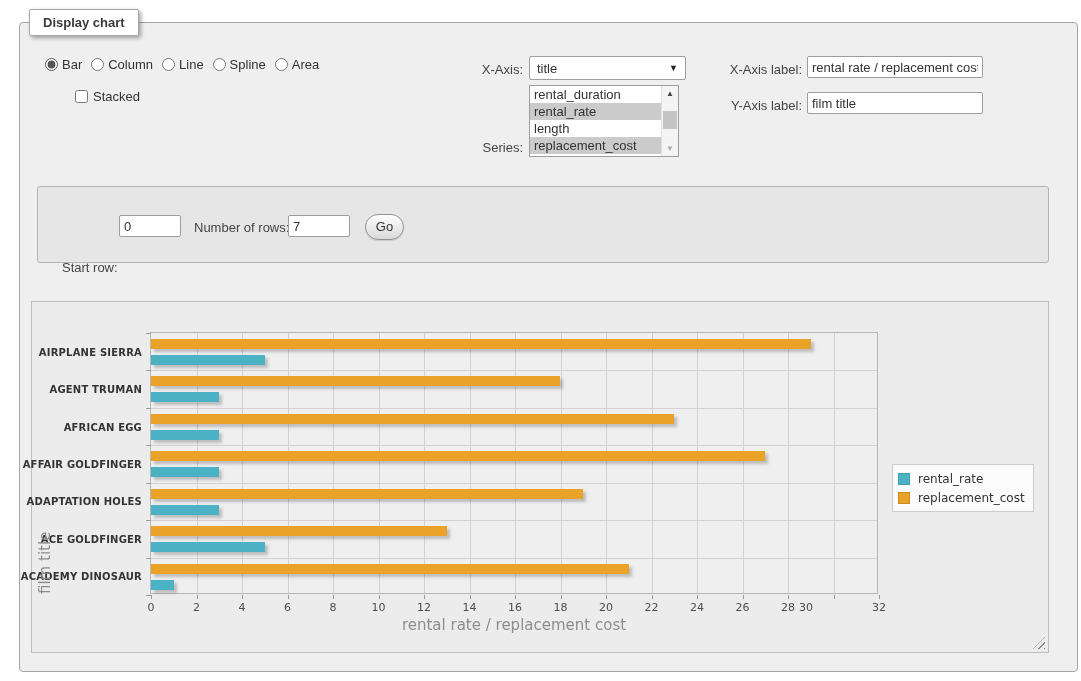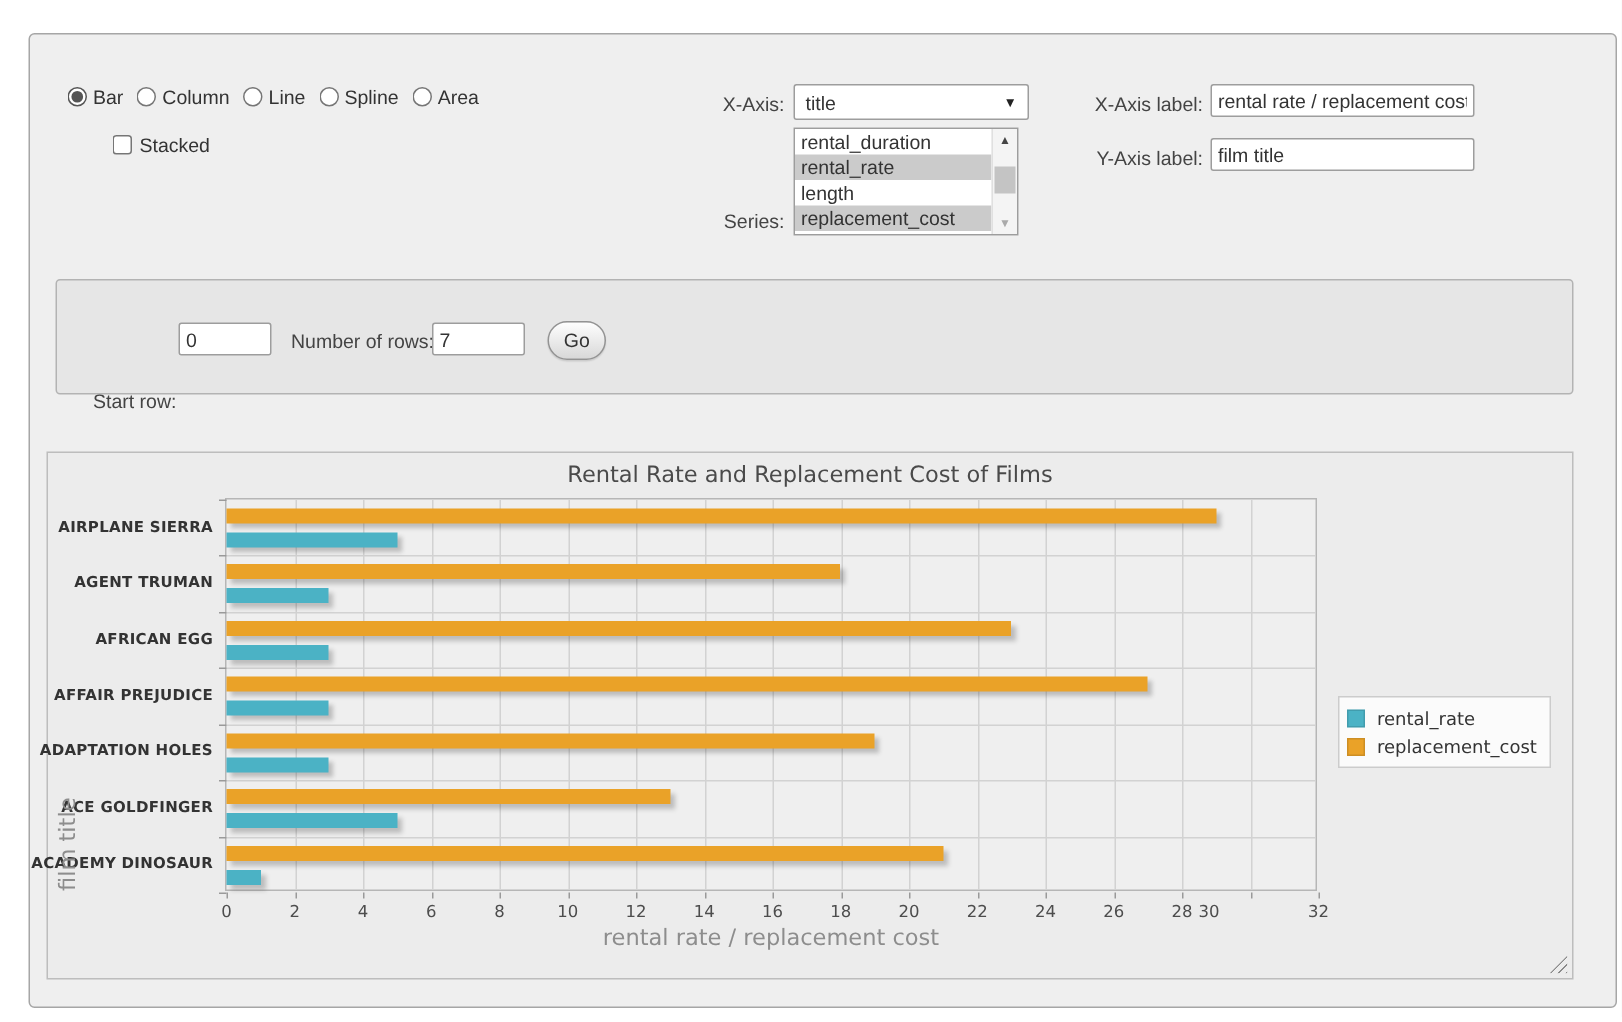--- a/index.html
+++ b/index.html
@@ -92,20 +92,21 @@
   .leg-swatch { width:12px; height:12px; margin-right:8px; border:1px solid rgba(0,0,0,0.12); }
   .leg-text { font-size:12px; color:#333; white-space:nowrap; }
   .resize-handle { position:absolute; right:3px; bottom:3px; width:12px; height:12px;
                    background:repeating-linear-gradient(-45deg,#8a8a8a 0 1px,transparent 1px 4px);
                    clip-path:polygon(100% 0,100% 100%,0 100%); cursor:se-resize; }
 </style>
 </head>
 <body>
 
 <div class="fieldset">
+  <div class="legend-tab">Display chart</div>
 
   <div class="radio-row">
       <label>
         <input type="radio" name="ctype" checked="" style="">
         <span>Bar</span>
       </label>
       <label>
         <input type="radio" name="ctype" style="">
         <span>Column</span>
       </label>
@@ -158,21 +159,20 @@
 
   <div class="rows-panel">
     <div class="lblp lbl-start">Start row:</div>
     <input type="text" class="start-input" value="0" style="">
     <div class="lblp lbl-num">Number of rows:</div>
     <input type="text" class="num-input" value="7" style="">
     <div class="go-btn">Go</div>
   </div>
 
   <div class="chart-panel">
-    <div class="chart-title">Rental Rate and Replacement Cost of Films</div>
     <div class="plot">
         <div class="gl-v" style="left: 45.5px;"></div>
         <div class="gl-v" style="left: 91px;"></div>
         <div class="gl-v" style="left: 136.5px;"></div>
         <div class="gl-v" style="left: 182px;"></div>
         <div class="gl-v" style="left: 227.5px;"></div>
         <div class="gl-v" style="left: 273px;"></div>
         <div class="gl-v" style="left: 318.5px;"></div>
         <div class="gl-v" style="left: 364px;"></div>
         <div class="gl-v" style="left: 409.5px;"></div>
@@ -232,21 +232,21 @@
         <div class="tick-l" style="top: 262px;"></div>
         <div class="ycat" style="top: 18.7143px;">AIRPLANE SIERRA</div>
         <div class="bar" style="top: 6px; left: 0px; width: 659.522px; background: rgb(234, 162, 40);"></div>
         <div class="bar" style="top: 22px; left: 0px; width: 113.522px; background: rgb(75, 178, 197);"></div>
         <div class="ycat" style="top: 56.1429px;">AGENT TRUMAN</div>
         <div class="bar" style="top: 43.4286px; left: 0px; width: 409.272px; background: rgb(234, 162, 40);"></div>
         <div class="bar" style="top: 59.4286px; left: 0px; width: 68.0225px; background: rgb(75, 178, 197);"></div>
         <div class="ycat" style="top: 93.5714px;">AFRICAN EGG</div>
         <div class="bar" style="top: 80.8571px; left: 0px; width: 523.022px; background: rgb(234, 162, 40);"></div>
         <div class="bar" style="top: 96.8571px; left: 0px; width: 68.0225px; background: rgb(75, 178, 197);"></div>
-        <div class="ycat" style="top: 131px;">AFFAIR PREJUDICE</div>
+        <div class="ycat" style="top: 131px;">AFFAIR GOLDFINGER</div>
         <div class="bar" style="top: 118.286px; left: 0px; width: 614.022px; background: rgb(234, 162, 40);"></div>
         <div class="bar" style="top: 134.286px; left: 0px; width: 68.0225px; background: rgb(75, 178, 197);"></div>
         <div class="ycat" style="top: 168.429px; text-align: right;">ADAPTATION HOLES</div>
         <div class="bar" style="top: 155.714px; left: 0px; width: 432.022px; background: rgb(234, 162, 40);"></div>
         <div class="bar" style="top: 171.714px; left: 0px; width: 68.0225px; background: rgb(75, 178, 197);"></div>
         <div class="ycat" style="top: 205.857px;">ACE GOLDFINGER</div>
         <div class="bar" style="top: 193.143px; left: 0px; width: 295.522px; background: rgb(234, 162, 40);"></div>
         <div class="bar" style="top: 209.143px; left: 0px; width: 113.522px; background: rgb(75, 178, 197);"></div>
         <div class="ycat" style="top: 243.286px;">ACADEMY DINOSAUR</div>
         <div class="bar" style="top: 230.571px; left: 0px; width: 477.522px; background: rgb(234, 162, 40);"></div>

